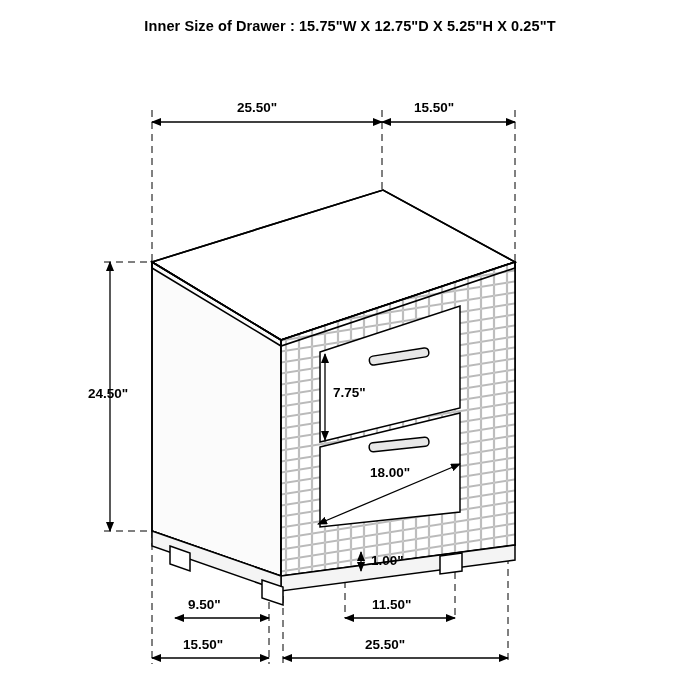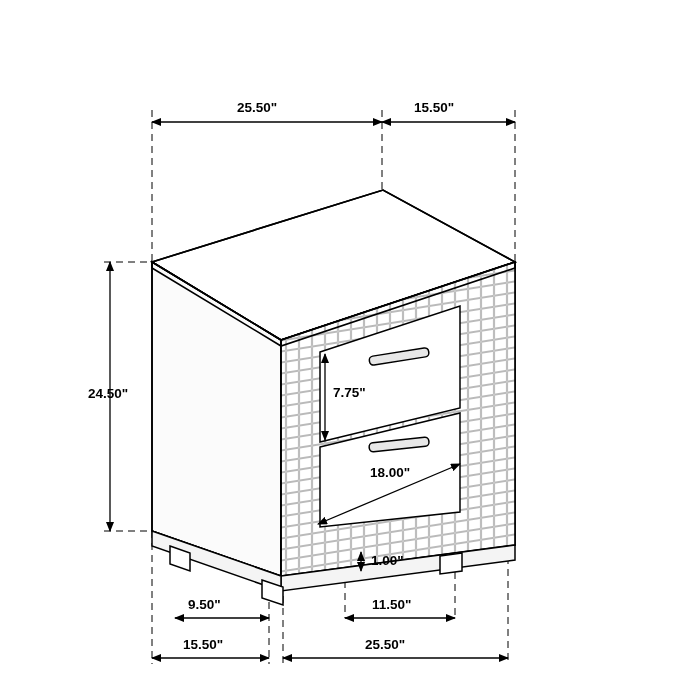--- a/index.html
+++ b/index.html
@@ -42,20 +42,21 @@
     font-size: 13.5px;
     font-weight: bold;
     white-space: nowrap;
   }
 </style>
 </head>
 <body>
 
 <div id="stage">
 
+  <div id="title">Inner Size of Drawer : 15.75"W X 12.75"D X 5.25"H X 0.25"T</div>
 
   <svg id="drawing" viewBox="0 0 700 700">
     <defs>
       <marker id="arrH" markerWidth="10" markerHeight="8" refX="9" refY="4" orient="auto" markerUnits="userSpaceOnUse">
         <path d="M0,0 L10,4 L0,8 z" fill="#000"></path>
       </marker>
       <marker id="arrHs" markerWidth="10" markerHeight="8" refX="1" refY="4" orient="auto" markerUnits="userSpaceOnUse">
         <path d="M10,0 L0,4 L10,8 z" fill="#000"></path>
       </marker>
       <pattern id="texture" width="13" height="11" patternUnits="userSpaceOnUse">

